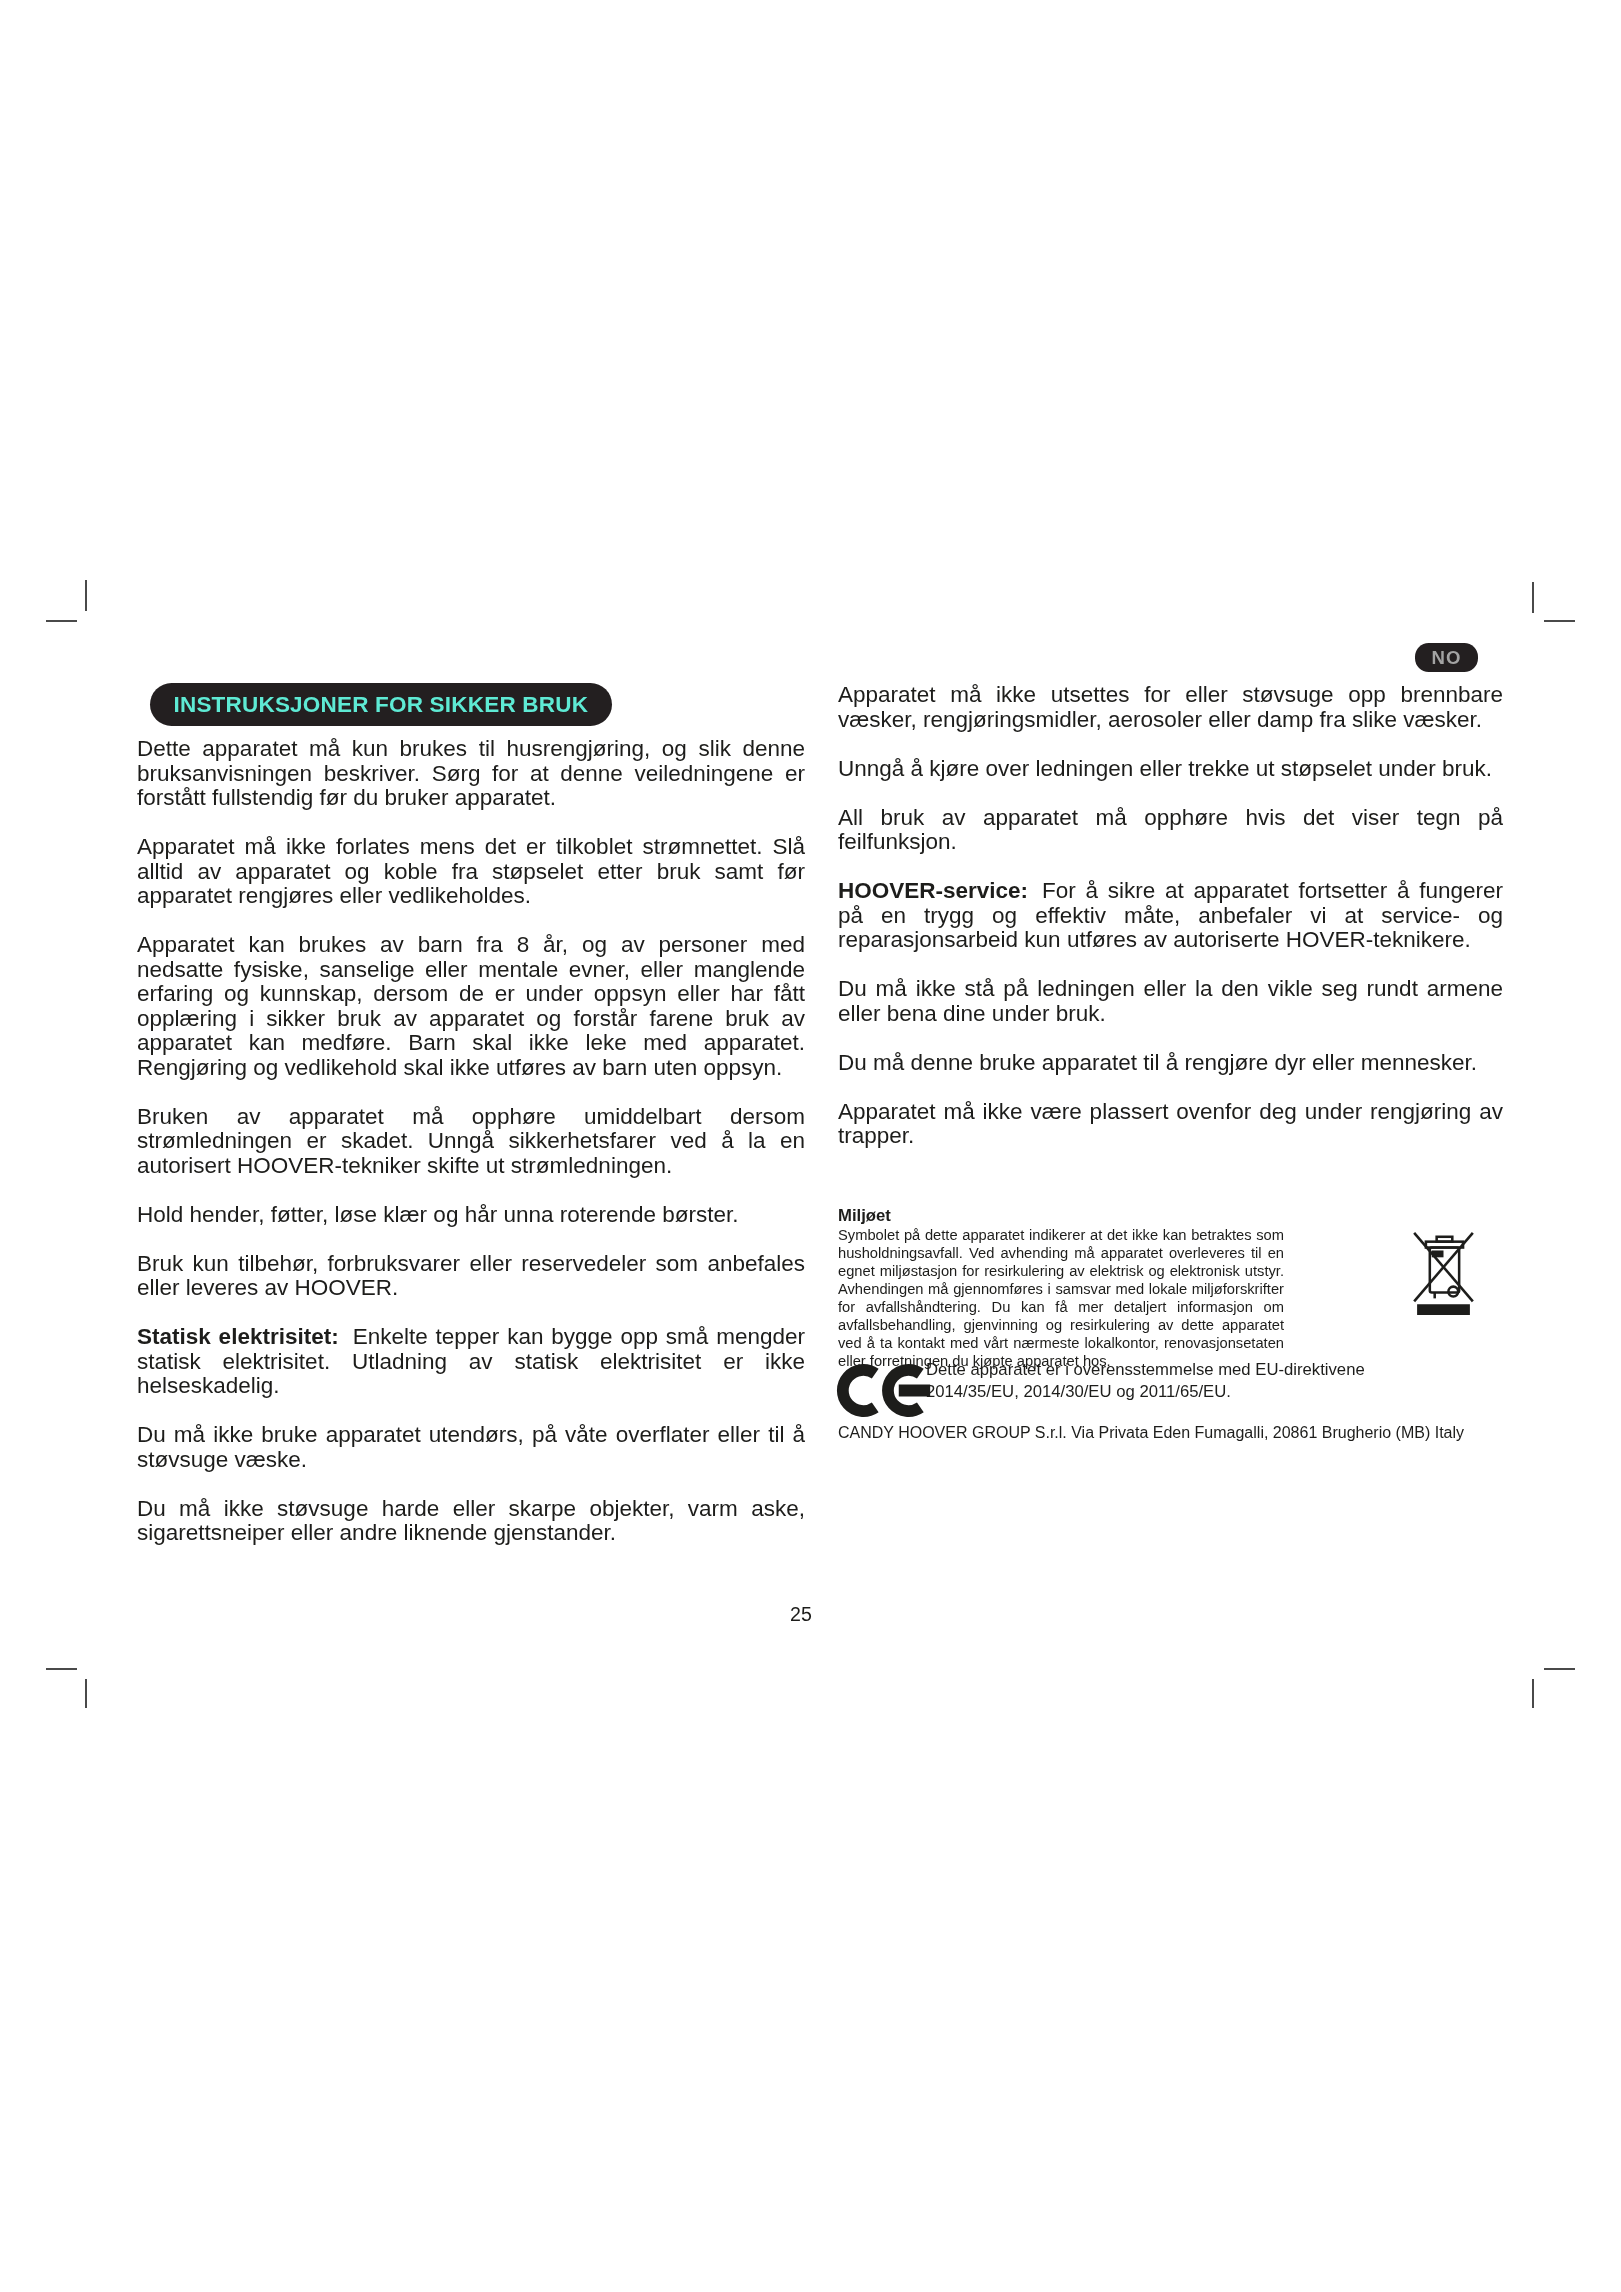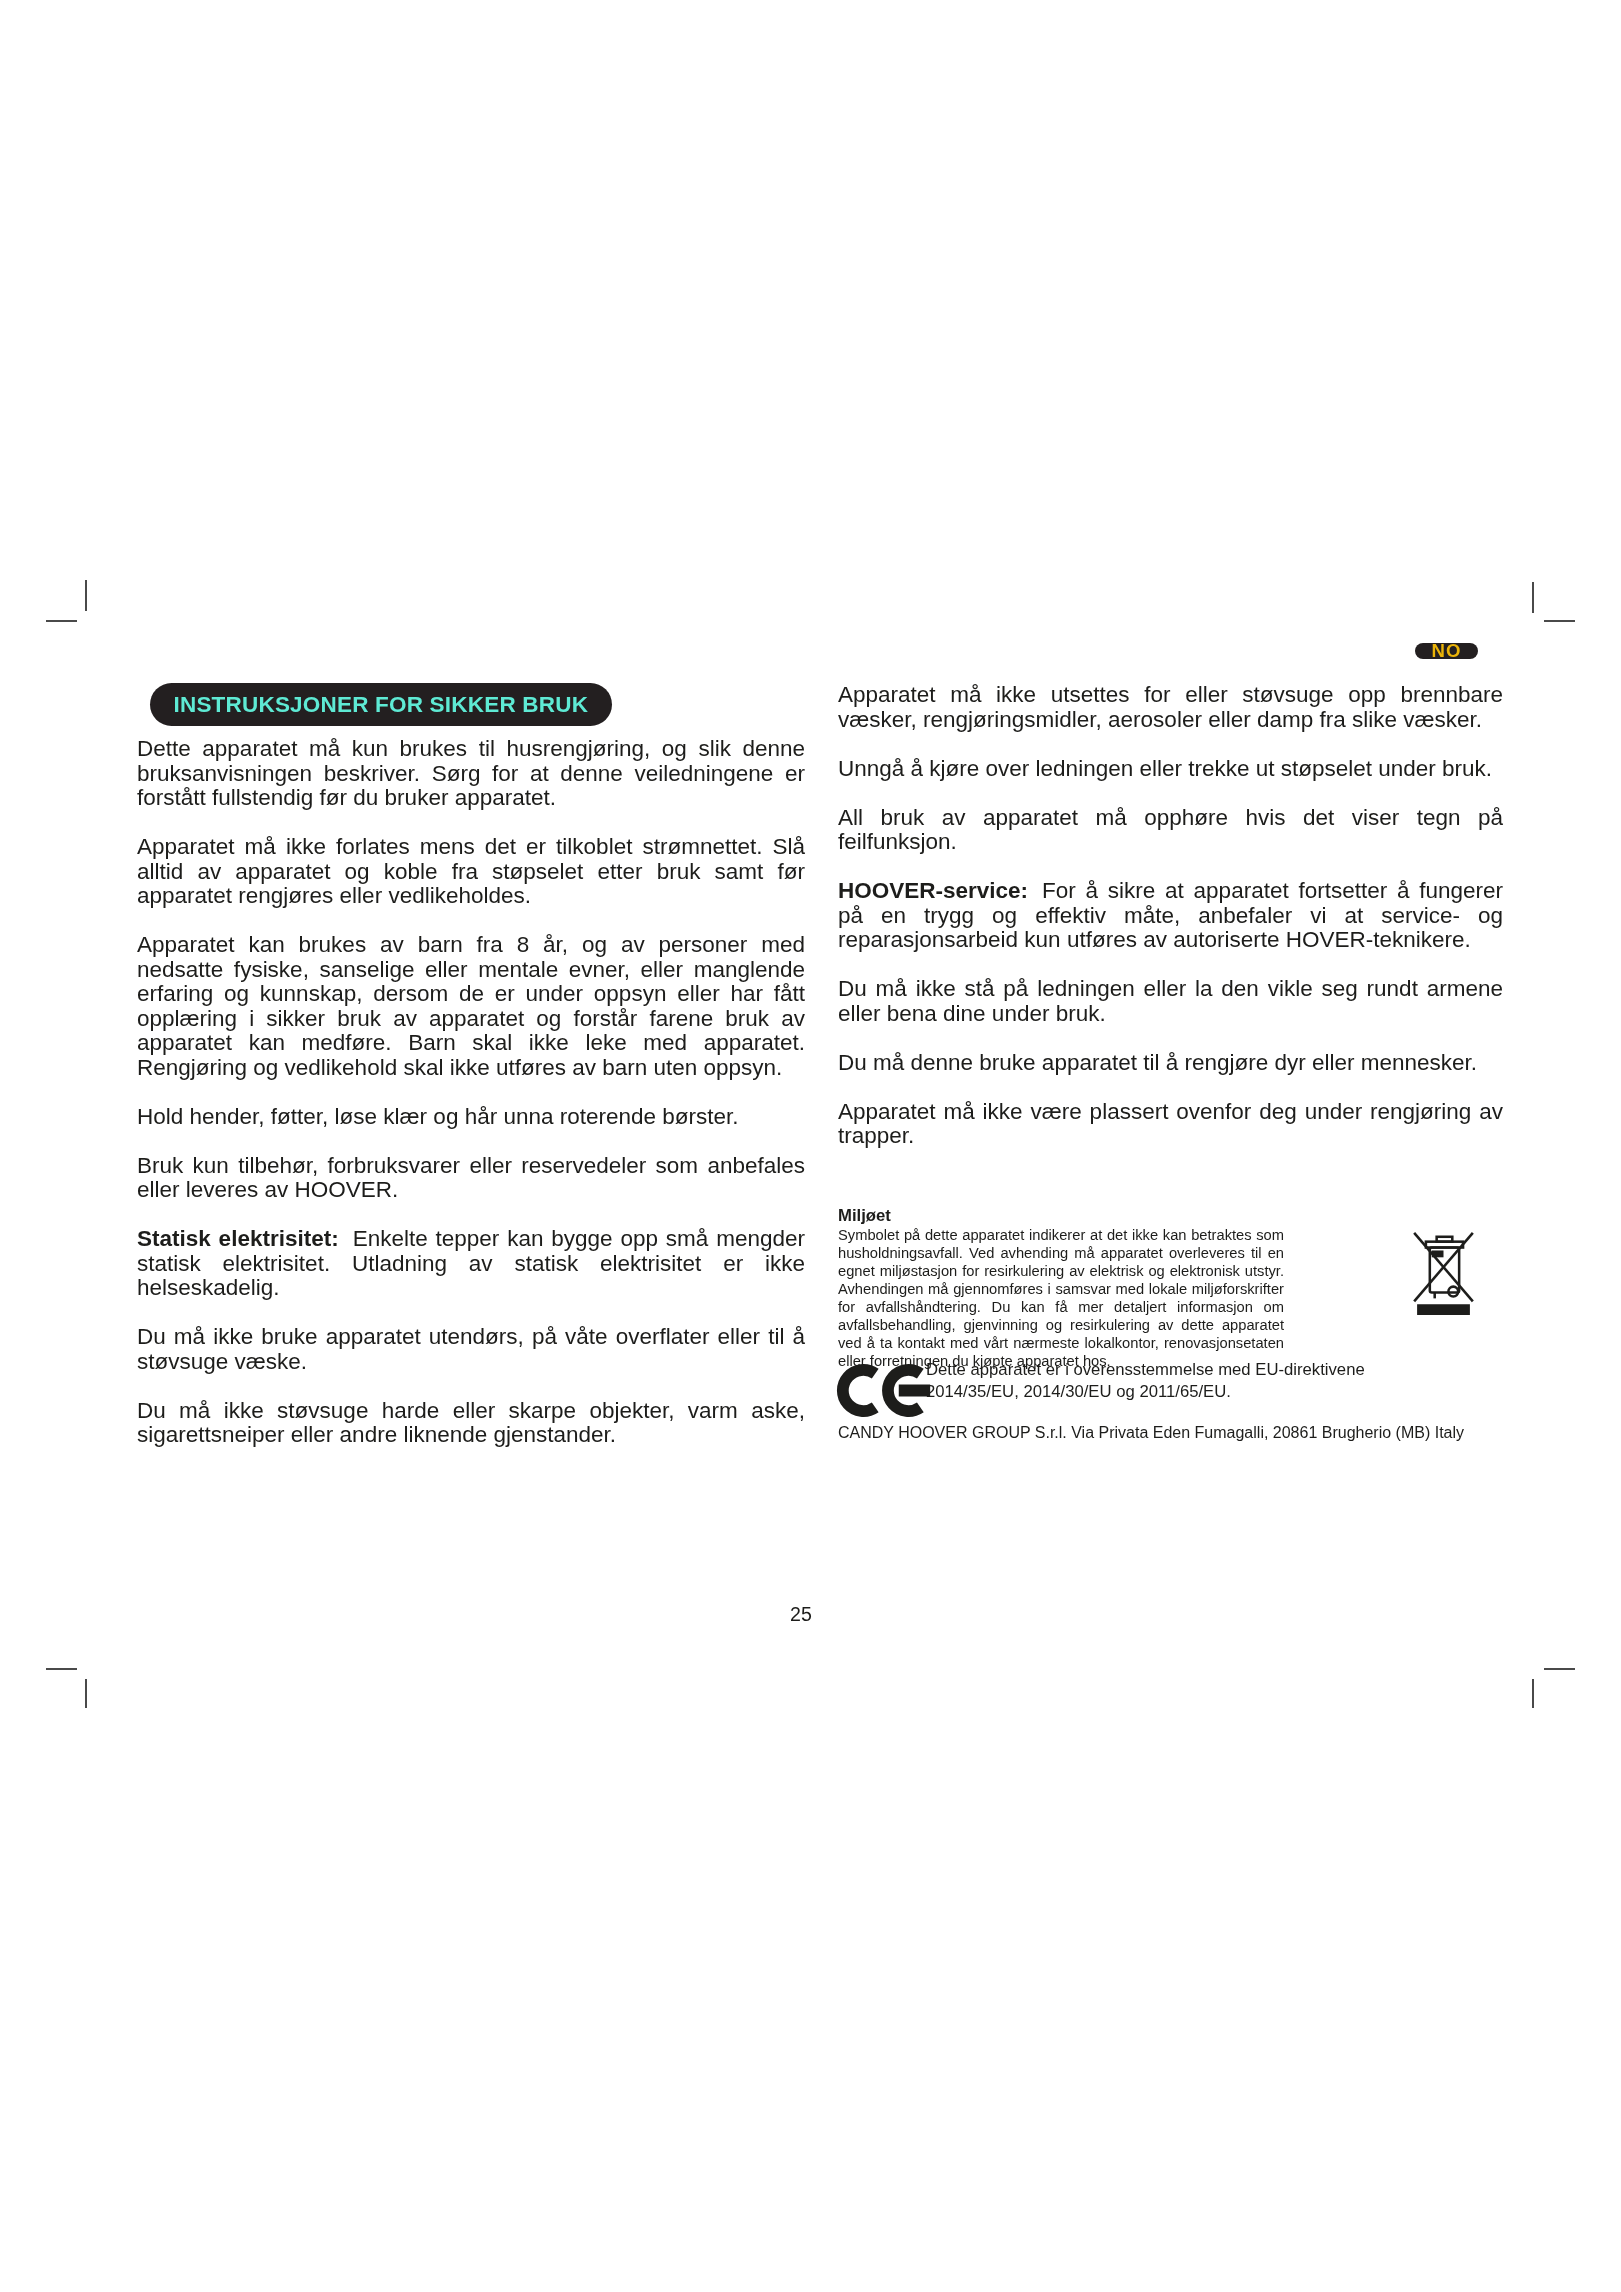--- a/index.html
+++ b/index.html
@@ -9,22 +9,22 @@
     height: 2293px;
     background: #ffffff;
     font-family: "Liberation Sans", "DejaVu Sans", sans-serif;
     color: #1d1d1b;
     overflow: hidden;
   }
   .mark { position:absolute; background:#4a4a4a; }
 
   .no-badge {
     position:absolute; left:1415px; top:643px;
-    width:63px; height:16px;
-    background:#231f20; color:#eab308;
+    width:63px; height:29px;
+    background:#231f20; color:#a3a3a3;
     border-radius:13.7px;
     display:flex; align-items:center; justify-content:center;
     font-weight:bold; font-size:18.6px; letter-spacing:1px;
   }
 
   .pill {
     position:absolute; left:150px; top:683px;
     height:43px; background:#231f20; color:#5eead4;
     border-radius:21.6px;
     display:inline-flex; align-items:center;
@@ -76,20 +76,21 @@
   </div>
 
   <div class="pill">
     <span>INSTRUKSJONER FOR SIKKER BRUK</span>
   </div>
 
   <div class="col col-left">
     <p><span>Dette apparatet må kun brukes til husrengjøring, og slik denne bruksanvisningen beskriver. Sørg for at denne veiledningene er forstått fullstendig før du bruker apparatet.</span></p>
     <p><span>Apparatet må ikke forlates mens det er tilkoblet strømnettet. Slå alltid av apparatet og koble fra støpselet etter bruk samt før apparatet rengjøres eller vedlikeholdes.</span></p>
     <p><span>Apparatet kan brukes av barn fra 8 år, og av personer med nedsatte fysiske, sanselige eller mentale evner, eller manglende erfaring og kunnskap, dersom de er under oppsyn eller har fått opplæring i sikker bruk av apparatet og forstår farene bruk av apparatet kan medføre. Barn skal ikke leke med apparatet. Rengjøring og vedlikehold skal ikke utføres av barn uten oppsyn.</span></p>
+    <p><span>Bruken av apparatet må opphøre umiddelbart dersom strømledningen er skadet. Unngå sikkerhetsfarer ved å la en autorisert HOOVER-tekniker skifte ut strømledningen.</span></p>
     <p><span>Hold hender, føtter, løse klær og hår unna roterende børster.</span></p>
     <p><span>Bruk kun tilbehør, forbruksvarer eller reservedeler som anbefales eller leveres av HOOVER.</span></p>
     <p><b class="lead">Statisk elektrisitet:</b><span>Enkelte tepper kan bygge opp små mengder statisk elektrisitet. Utladning av statisk elektrisitet er ikke helseskadelig.</span></p>
     <p><span>Du må ikke bruke apparatet utendørs, på våte overflater eller til å støvsuge væske.</span></p>
     <p><span>Du må ikke støvsuge harde eller skarpe objekter, varm aske, sigarettsneiper eller andre liknende gjenstander.</span></p>
   </div>
 
   <div class="col col-right">
     <p><span>Apparatet må ikke utsettes for eller støvsuge opp brennbare væsker, rengjøringsmidler, aerosoler eller damp fra slike væsker.</span></p>
     <p><span>Unngå å kjøre over ledningen eller trekke ut støpselet under bruk.</span></p>

